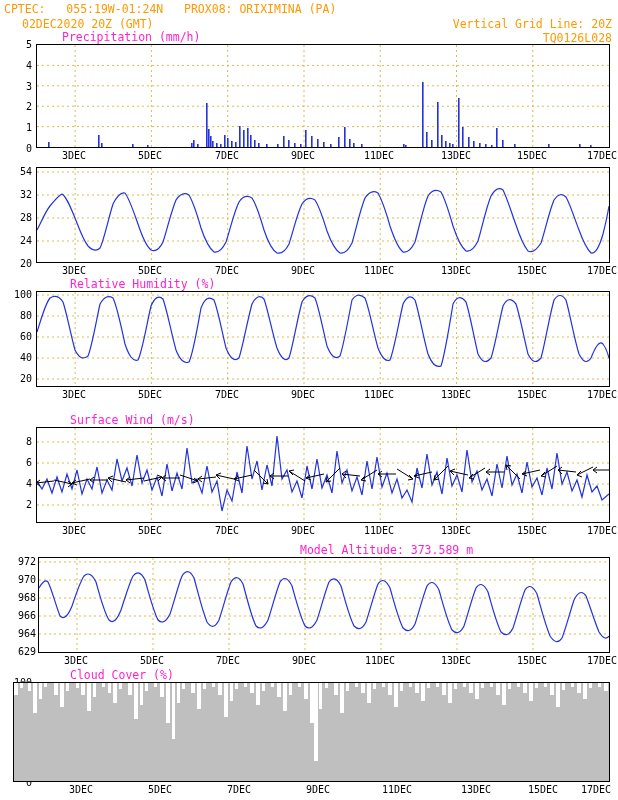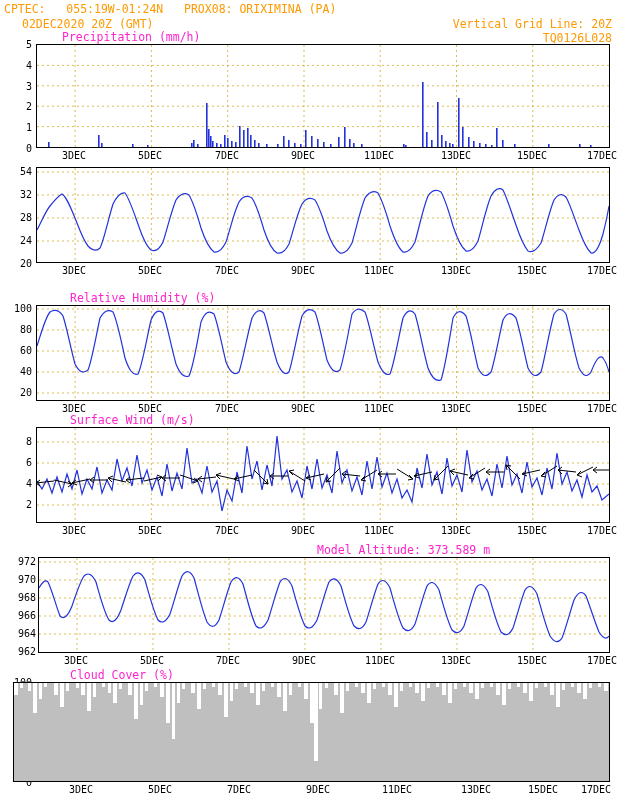--- a/index.html
+++ b/index.html
@@ -232,21 +232,21 @@
       <span style="left:114px">5DEC</span>
       <span style="left:191px">7DEC</span>
       <span style="left:267px">9DEC</span>
       <span style="left:343px">11DEC</span>
       <span style="left:420px">13DEC</span>
       <span style="left:496px">15DEC</span>
       <span style="left:566px">17DEC</span>
     </div>
   </div>
 
-  <div class="panel" style="top:291px;height:126px">
+  <div class="panel" style="top:277px;height:126px">
     <div class="panel-title" style="left:70px; top:0px;">Relative Humidity (%)</div>
     <div class="ylabels" style="left:4px; top:14px; width:28px; height:96px;">
       <span style="top:3px">100</span>
       <span style="top:24px">80</span>
       <span style="top:45px">60</span>
       <span style="top:66px">40</span>
       <span style="top:87px">20</span>
     </div>
     <div class="plot" style="left:36px; top:14px; width:574px; height:96px;">
       <svg width="572" height="94" viewBox="0 0 572 94" preserveAspectRatio="none">
@@ -441,28 +441,28 @@
       <span style="left:191px">7DEC</span>
       <span style="left:267px">9DEC</span>
       <span style="left:343px">11DEC</span>
       <span style="left:420px">13DEC</span>
       <span style="left:496px">15DEC</span>
       <span style="left:566px">17DEC</span>
     </div>
   </div>
 
   <div class="panel" style="top:543px;height:126px">
-    <div class="panel-title" style="left:300px; top:0px;margin-left:17px;">Model Altitude: 373.589 m</div>
+    <div class="panel-title" style="left:300px; top:0px;">Model Altitude: 373.589 m</div>
     <div class="ylabels" style="left:4px; top:14px; width:32px; height:96px;">
       <span style="top:4px">972</span>
       <span style="top:22px">970</span>
       <span style="top:40px">968</span>
       <span style="top:58px">966</span>
       <span style="top:76px">964</span>
-      <span style="top:94px">962</span>
+      <span style="top:94px">629</span>
     </div>
     <div class="plot" style="left:38px; top:14px; width:572px; height:96px;">
       <svg width="570" height="94" viewBox="0 0 570 94" preserveAspectRatio="none">
         <g>
           <line class="gridline-v" x1="38" y1="0" x2="38" y2="94"></line>
           <line class="gridline-v" x1="114" y1="0" x2="114" y2="94"></line>
           <line class="gridline-v" x1="190" y1="0" x2="190" y2="94"></line>
           <line class="gridline-v" x1="266" y1="0" x2="266" y2="94"></line>
           <line class="gridline-v" x1="342" y1="0" x2="342" y2="94"></line>
           <line class="gridline-v" x1="418" y1="0" x2="418" y2="94"></line>

